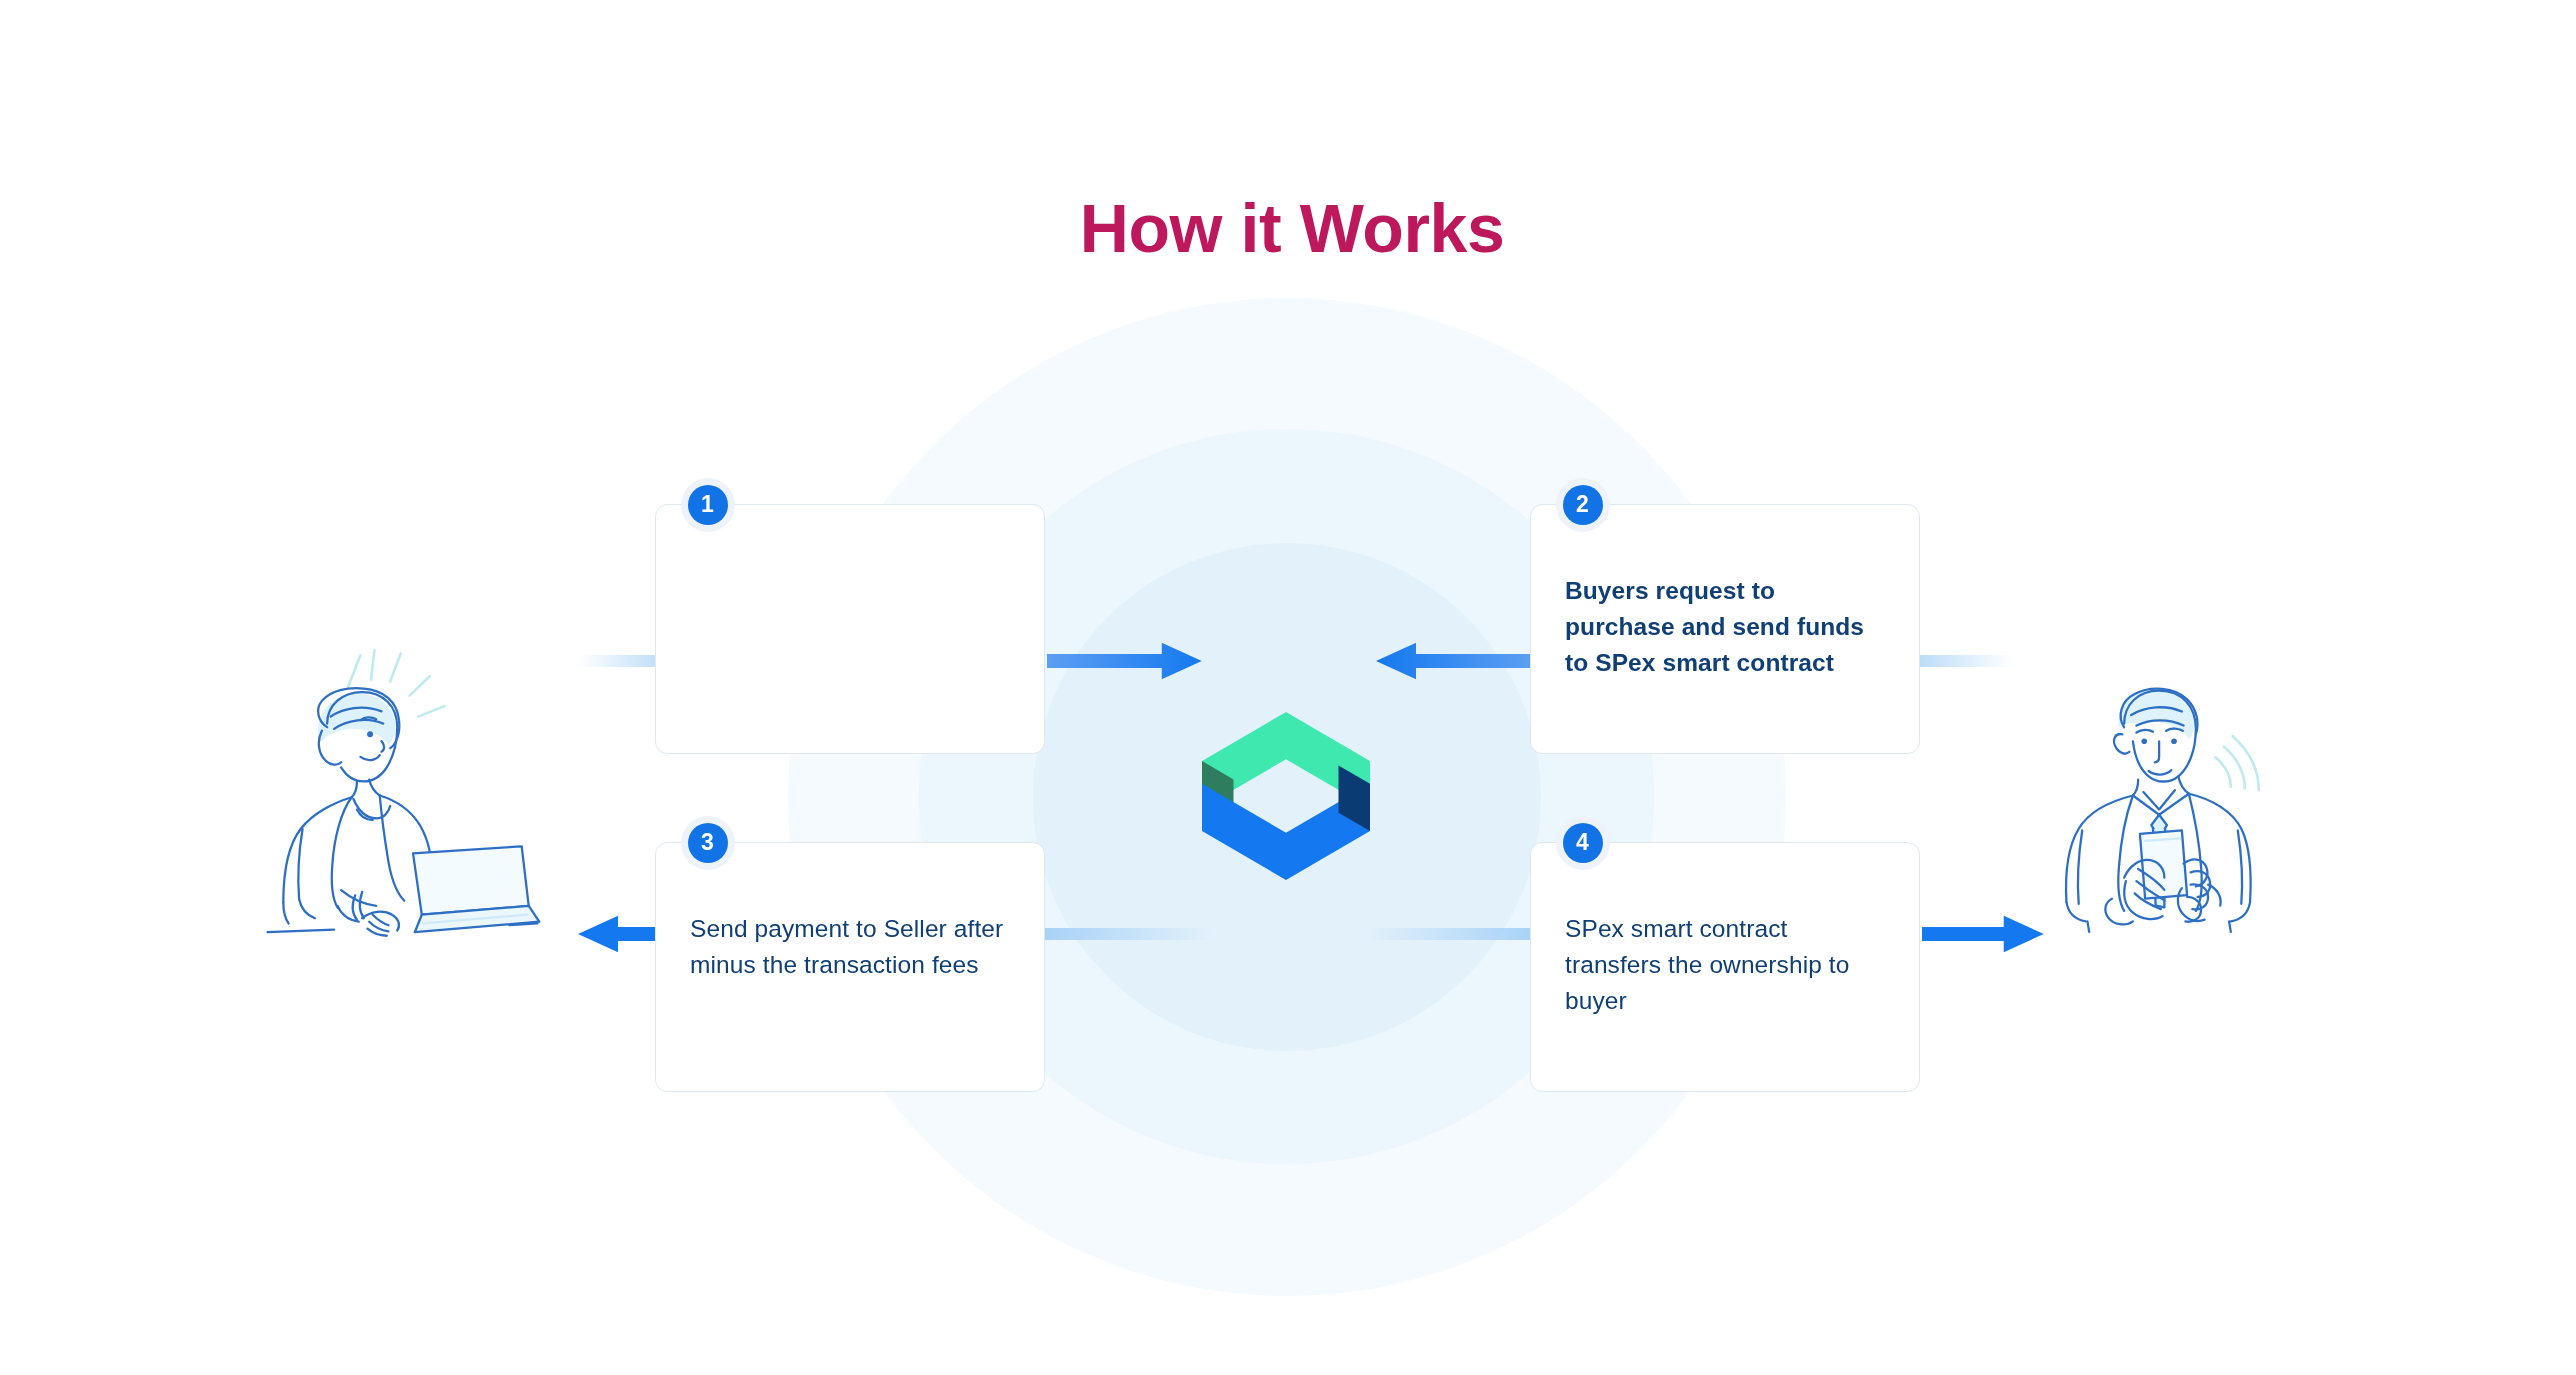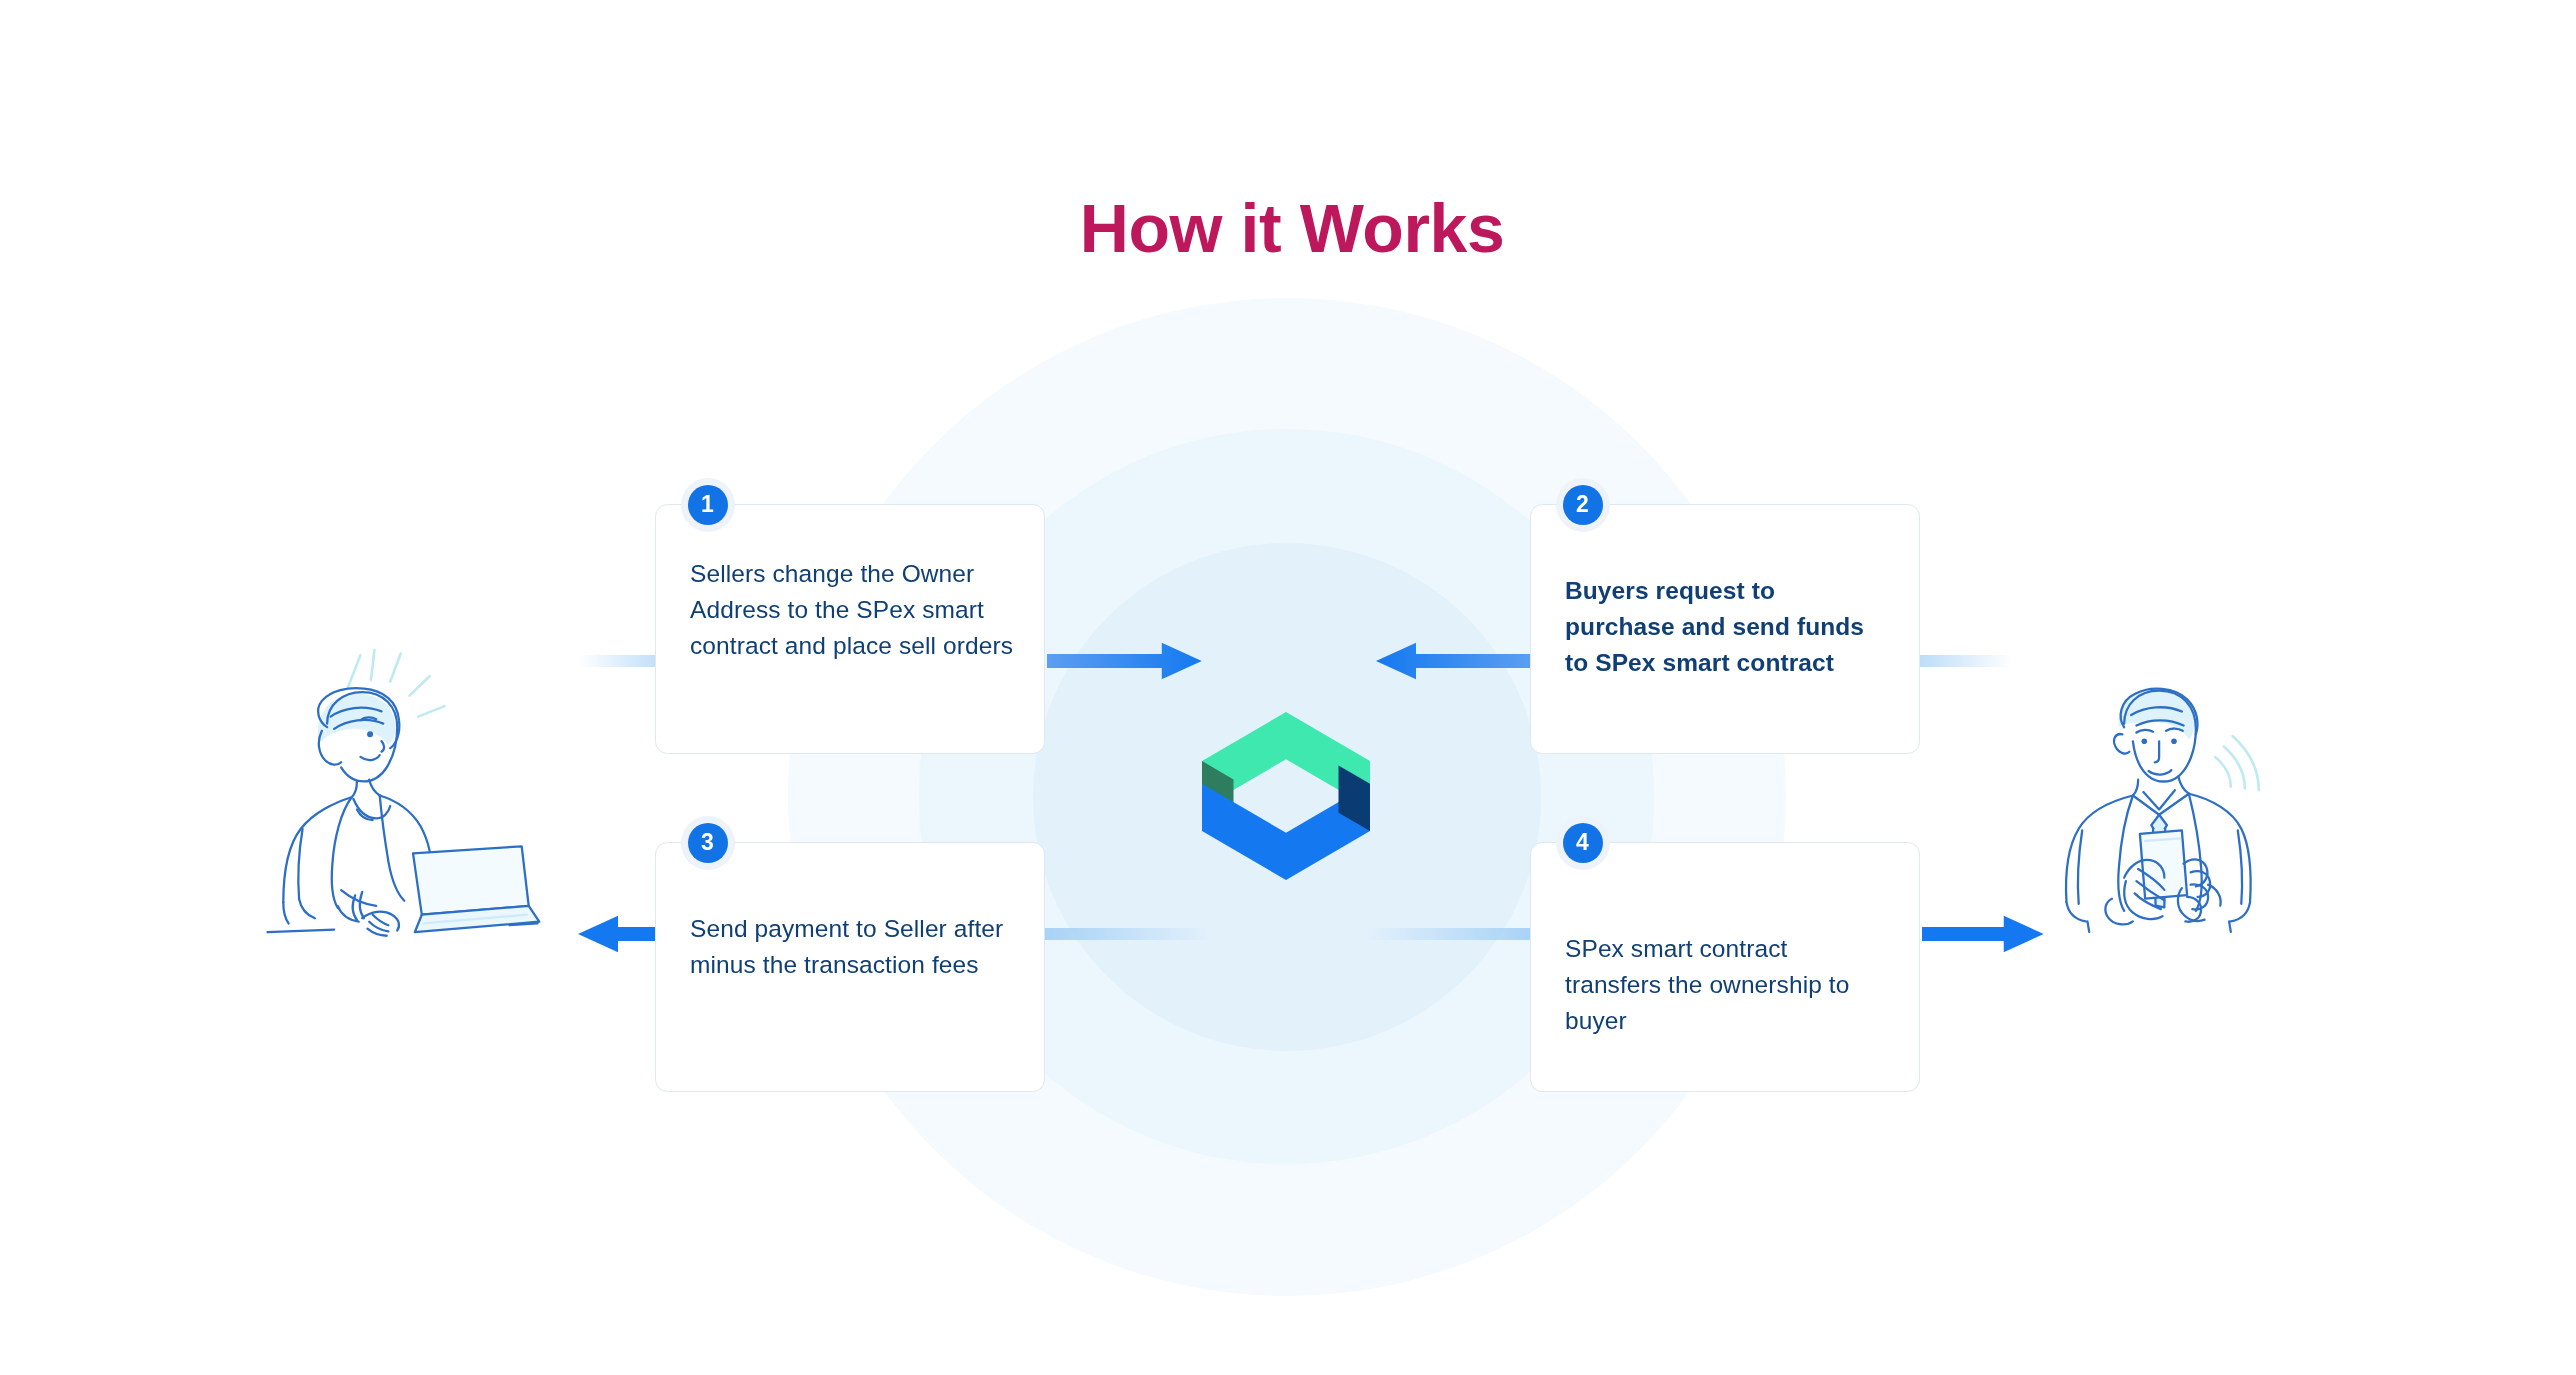--- a/index.html
+++ b/index.html
@@ -82,21 +82,21 @@
     left: 34px;
     right: 30px;
     font-size: 24.5px;
     line-height: 36px;
     color: #0f3f75;
     letter-spacing: 0.1px;
   }
   .card-r1-left  .card-text { top: 51px; }
   .card-r1-right .card-text { top: 68px; font-weight: bold; }
   .card-r2-left  .card-text { top: 68px; }
-  .card-r2-right .card-text { top: 68px; margin-top: 20px; }
+  .card-r2-right .card-text { top: 68px; }
 
   
   .badge {
     position: absolute;
     left: 24.5px; top: -27px;
     width: 54px; height: 54px;
     border-radius: 50%;
     background: #eef3f9;
     display: flex; align-items: center; justify-content: center;
   }
@@ -188,21 +188,20 @@
 
       <path d="M208,98 L208,152 L172,131 L172,77 Z" fill="#0b3b73"></path>
     </svg>
   </div>
 
   <div class="card card-r1-left">
     <div class="badge-mask"></div>
     <div class="badge">
       <div class="badge-disc">1</div>
     </div>
-    <div class="card-text">Sellers change the Owner Address to the SPex smart contract and place sell orders</div>
   </div>
 
   <div class="card card-r1-right">
     <div class="badge-mask"></div>
     <div class="badge">
       <div class="badge-disc">2</div>
     </div>
     <div class="card-text">Buyers request to purchase and send funds to SPex smart contract</div>
   </div>
 

